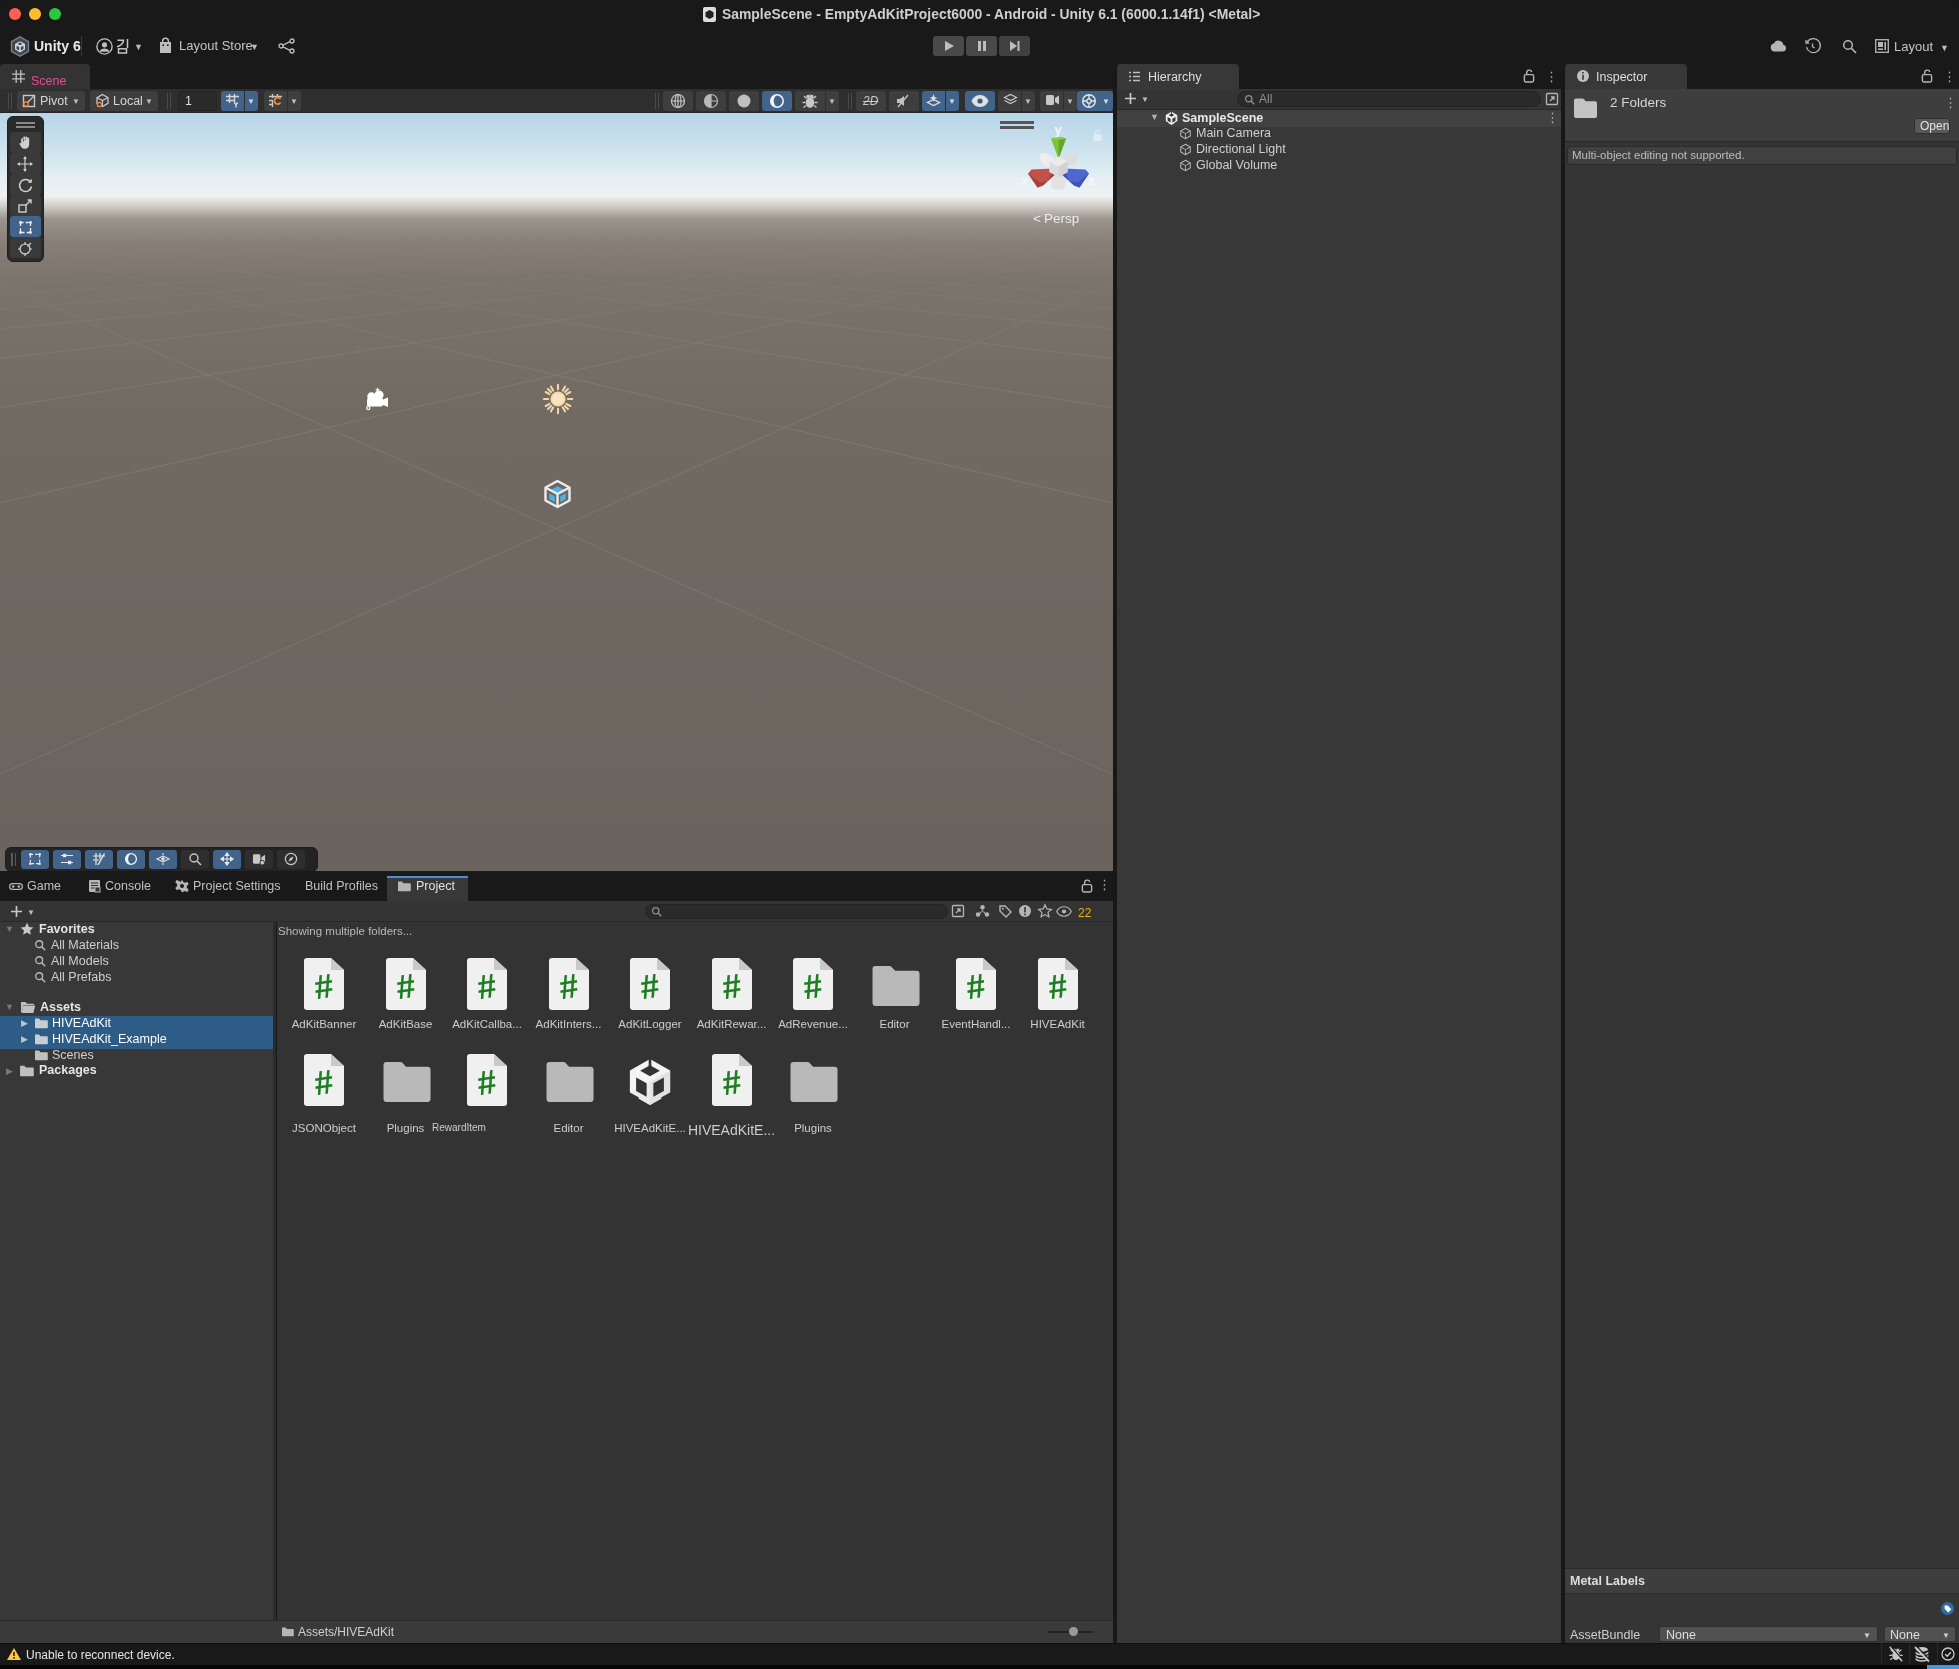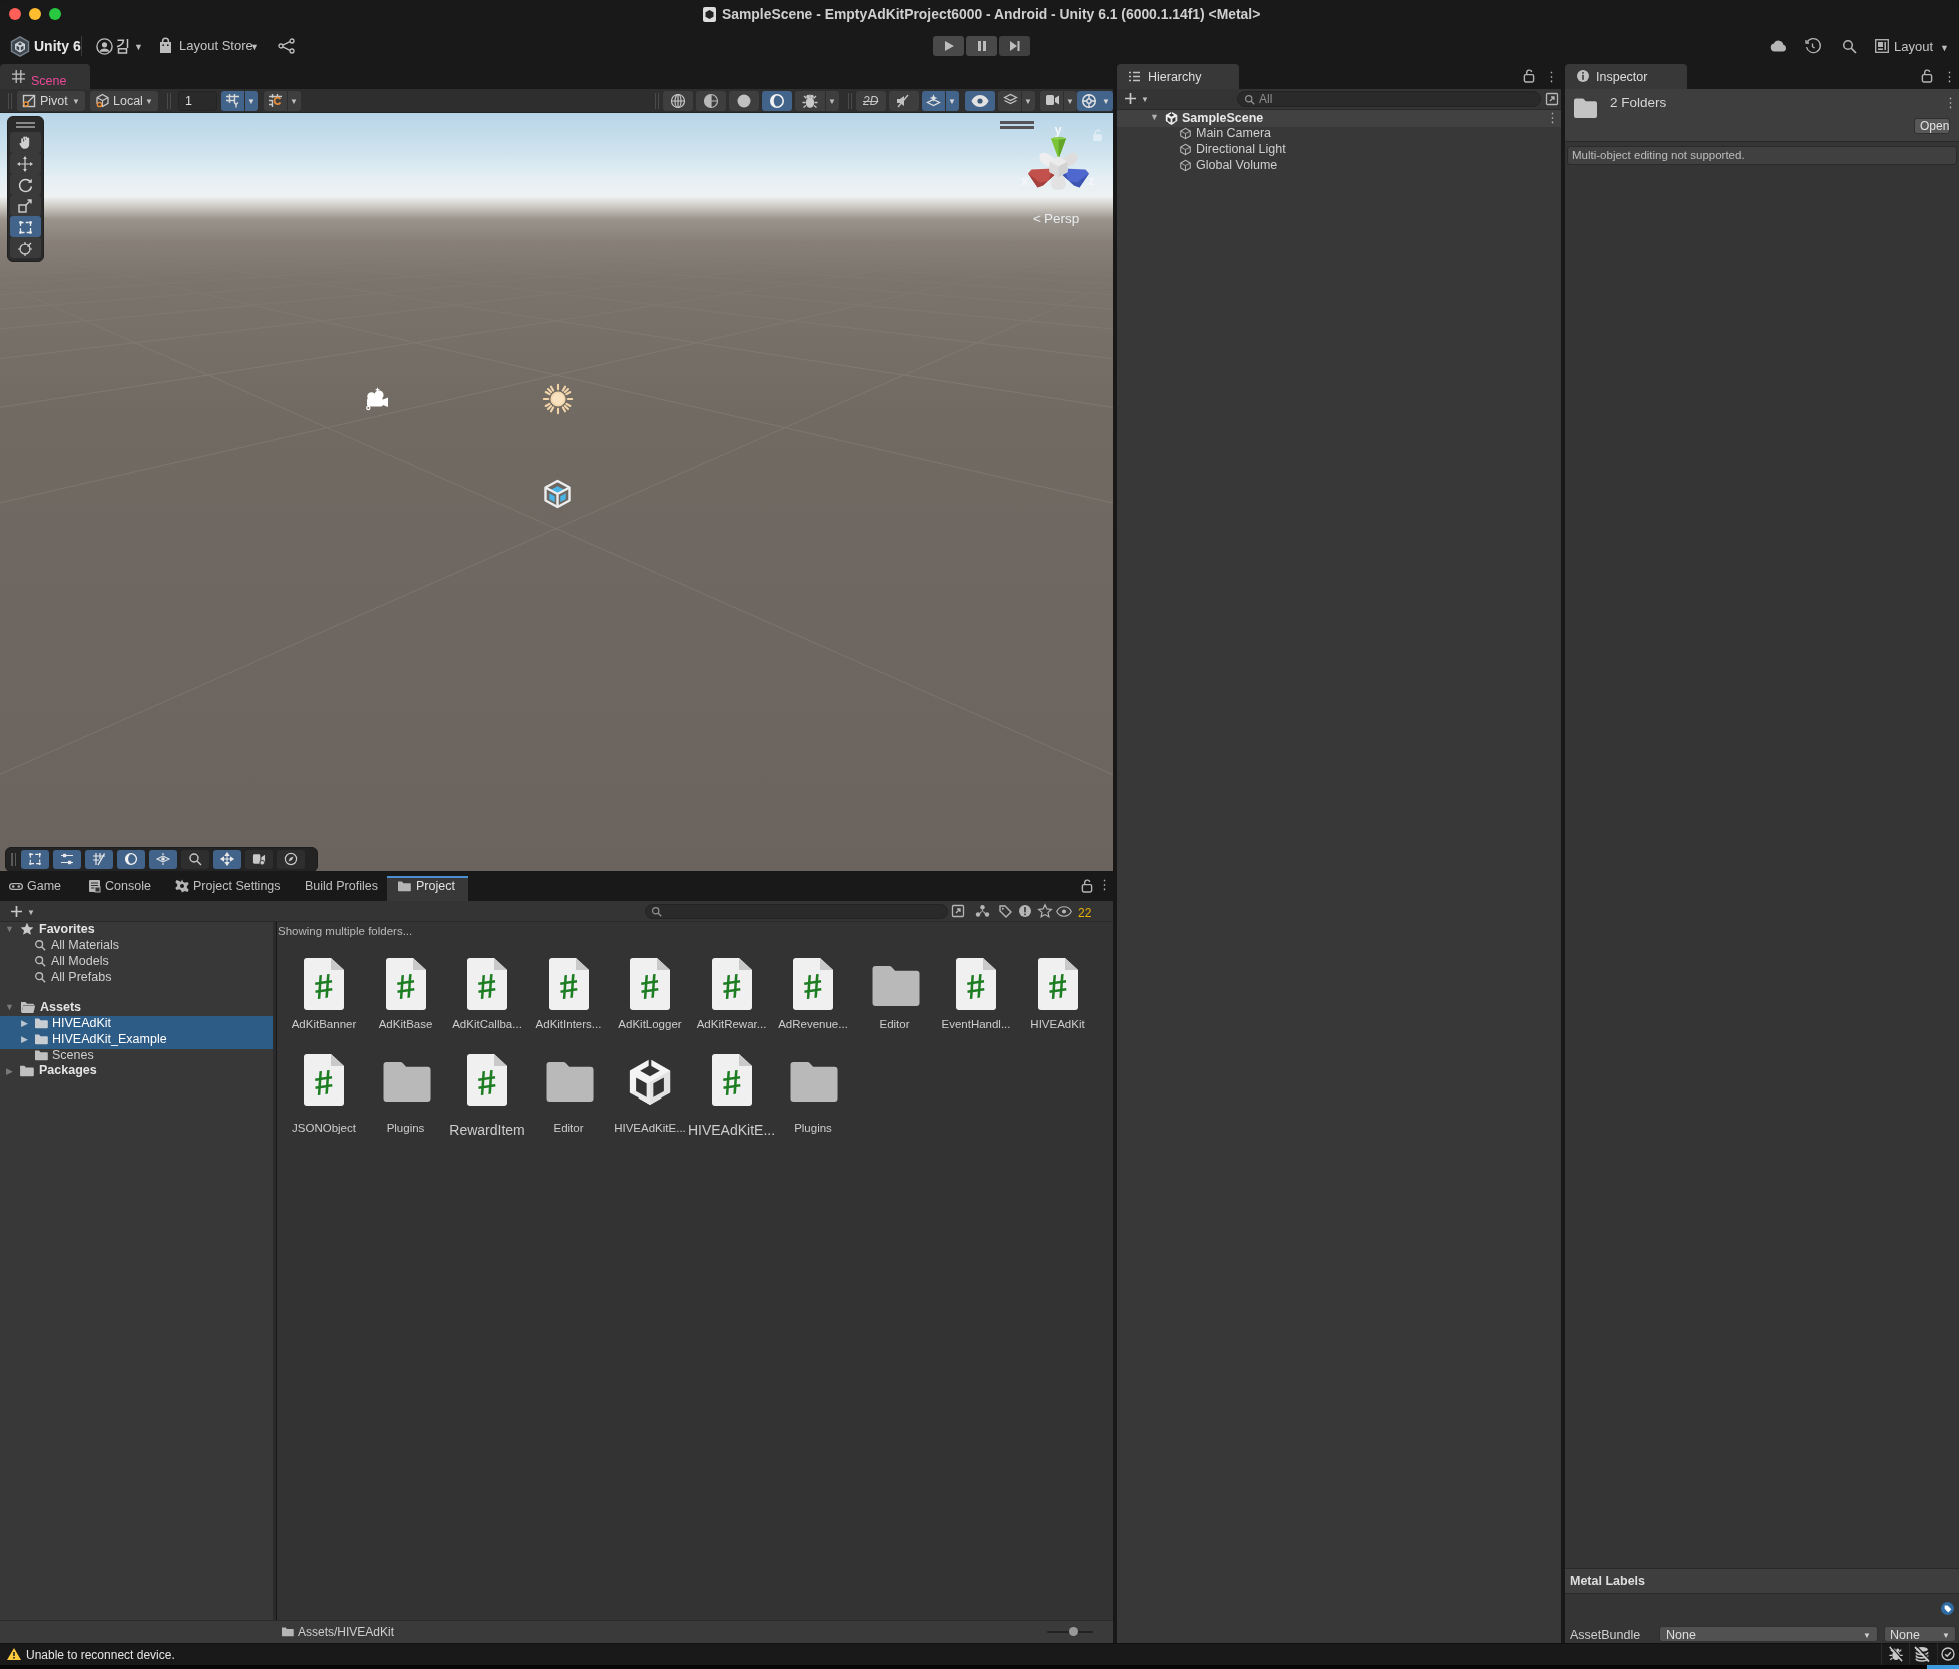--- a/index.html
+++ b/index.html
@@ -630,21 +630,21 @@
     <use href="#cs"></use>
   </svg>
 <div class="txt" style="left:269.0px;top:1122px;width:110px;text-align:center;font-size:11.5px;color:#cdcdcd">JSONObject</div>
 <svg style="left:380.5px;top:1058px" width="50" height="46" viewBox="0 0 48 45">
     <use href="#fold"></use>
   </svg>
 <div class="txt" style="left:350.5px;top:1122px;width:110px;text-align:center;font-size:11.5px;color:#cdcdcd">Plugins</div>
 <svg style="left:463.0px;top:1052px" width="48" height="56" viewBox="0 0 48 56">
     <use href="#cs"></use>
   </svg>
-<div class="txt" style="left:432.0px;top:1122px;width:110px;text-align:center;font-size:14px;color:#cdcdcd">RewardItem</div>
+<div class="txt" style="left:432.0px;top:1122px;width:110px;font-size:10px;color:#cdcdcd">RewardItem</div>
 <svg style="left:543.5px;top:1058px" width="50" height="46" viewBox="0 0 48 45">
     <use href="#fold"></use>
   </svg>
 <div class="txt" style="left:513.5px;top:1122px;width:110px;text-align:center;font-size:11.5px;color:#cdcdcd">Editor</div>
 <svg style="left:627.0px;top:1056px" width="46" height="47" viewBox="0 0 48 47">
     <use href="#uscene"></use>
   </svg>
 <div class="txt" style="left:595.0px;top:1122px;width:110px;text-align:center;font-size:11.5px;color:#cdcdcd">HIVEAdKitE...</div>
 <svg style="left:707.5px;top:1052px" width="48" height="56" viewBox="0 0 48 56">
     <use href="#cs"></use>

